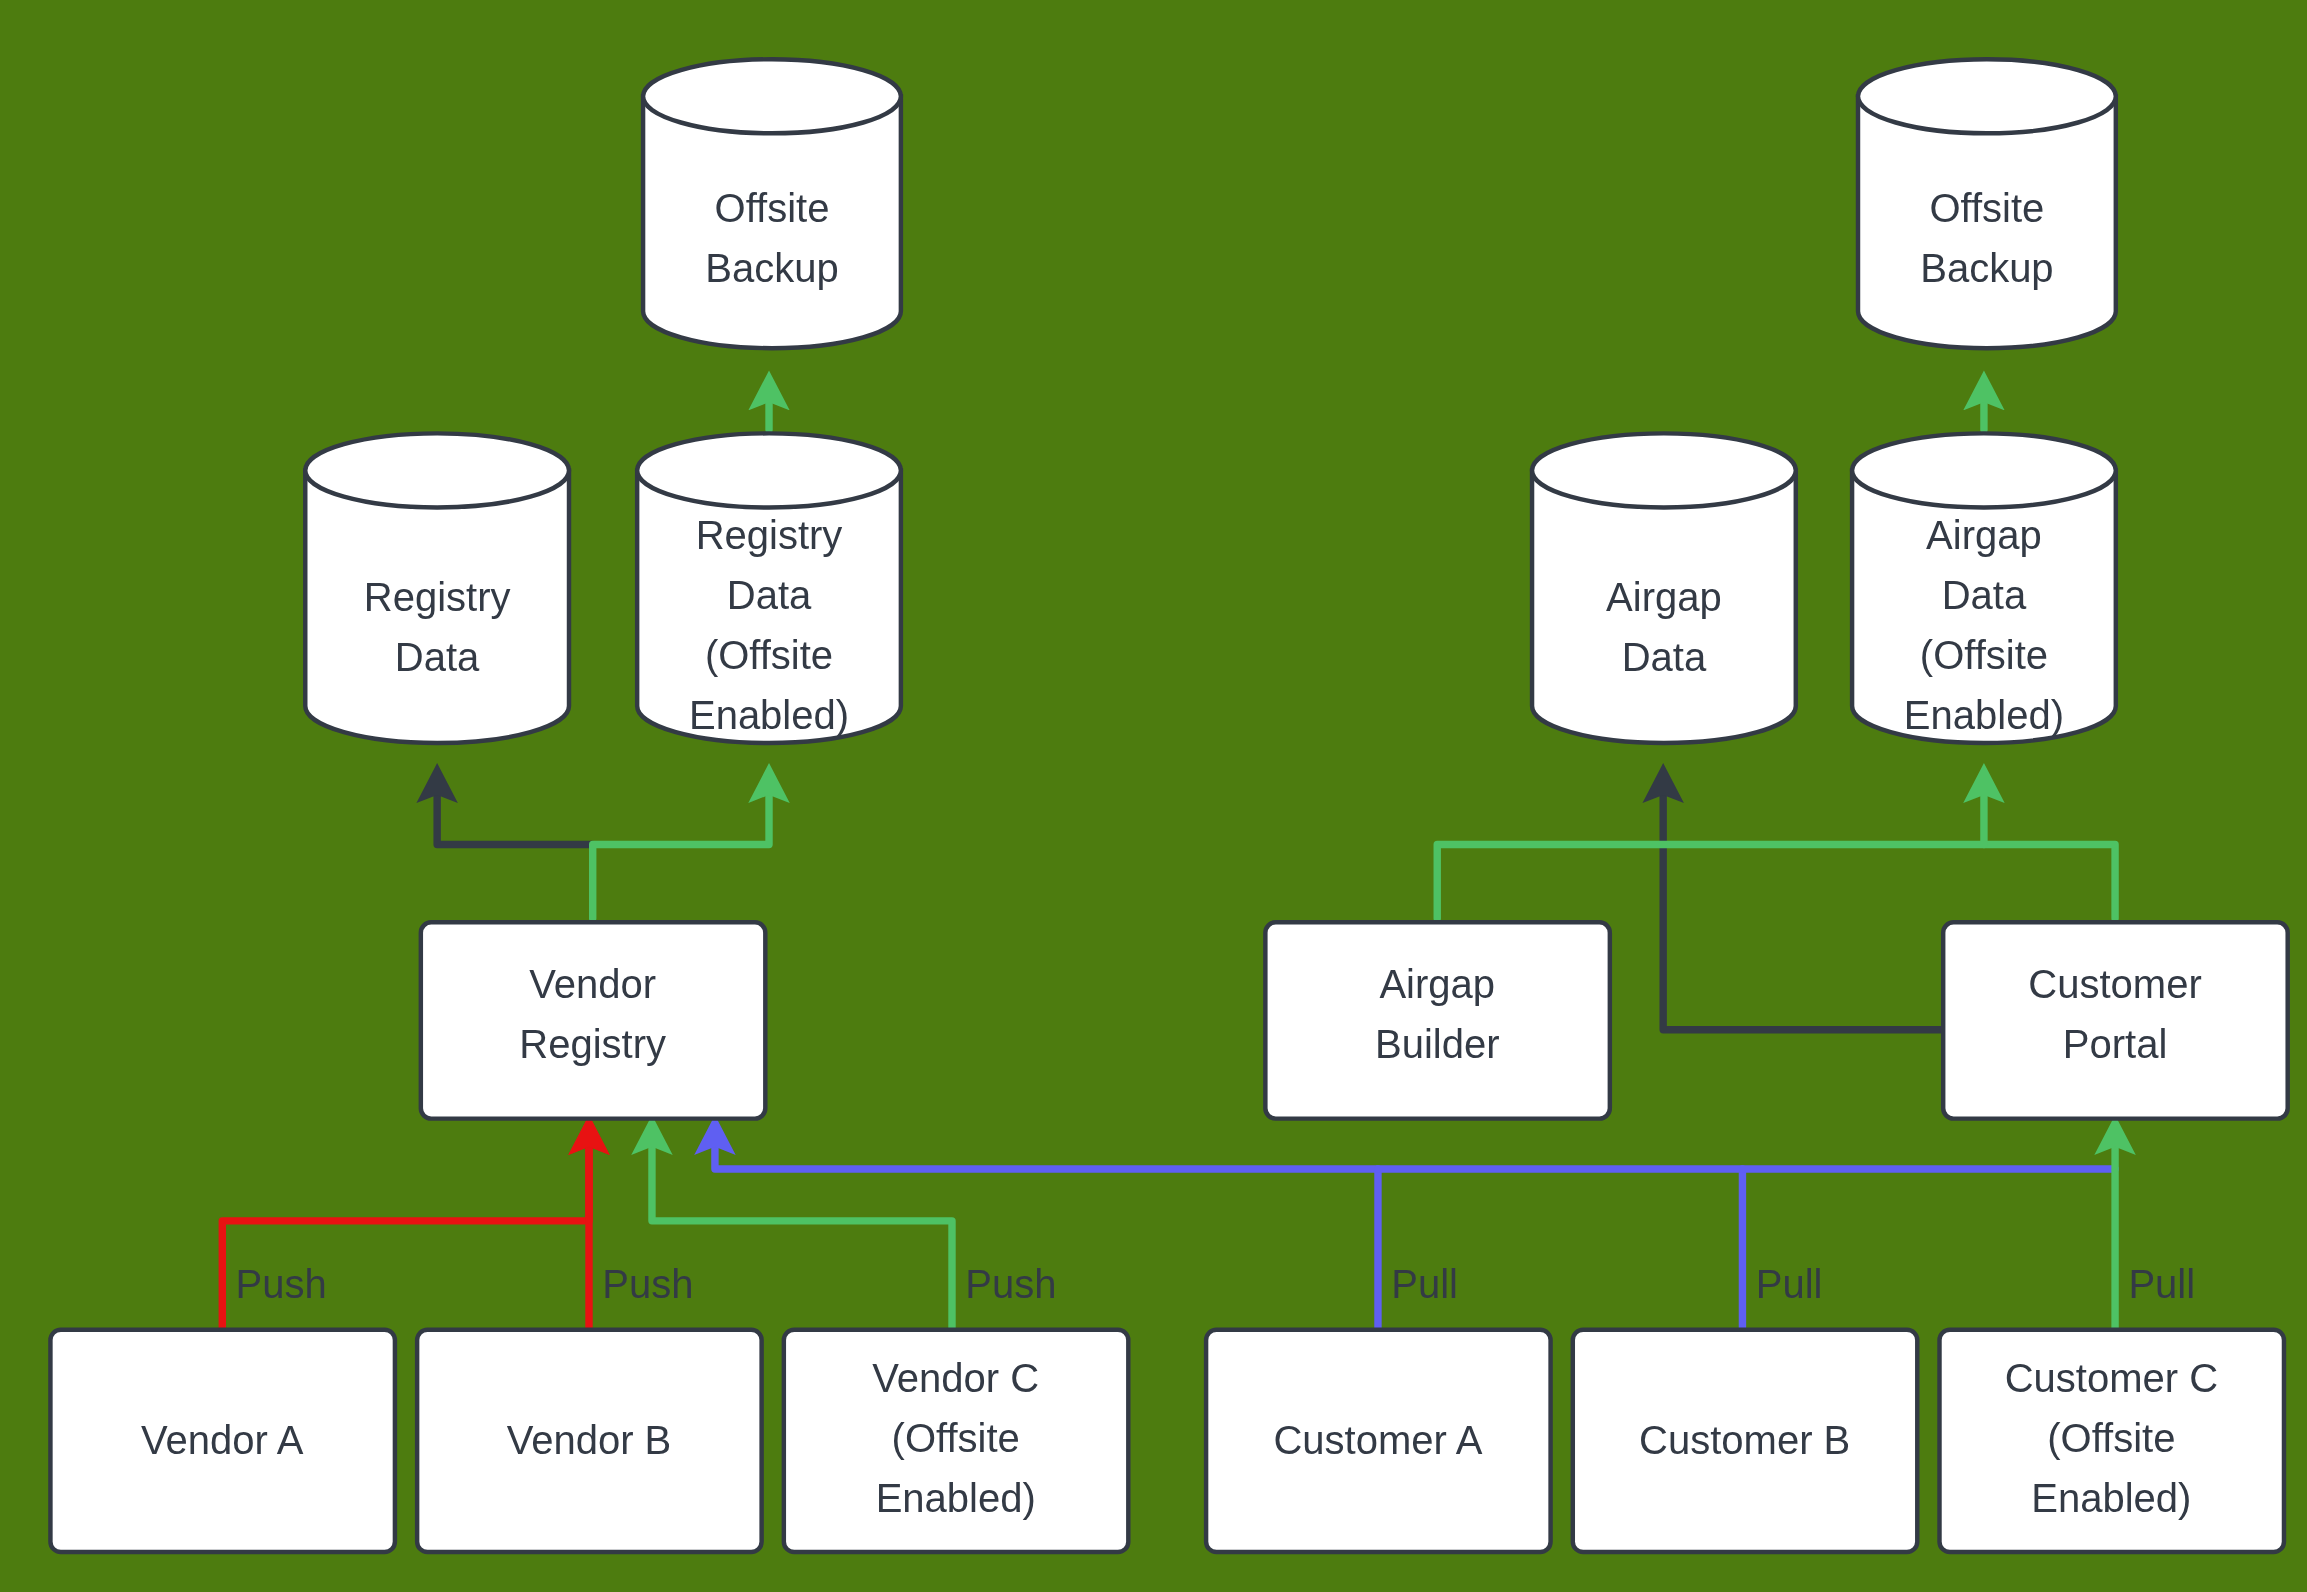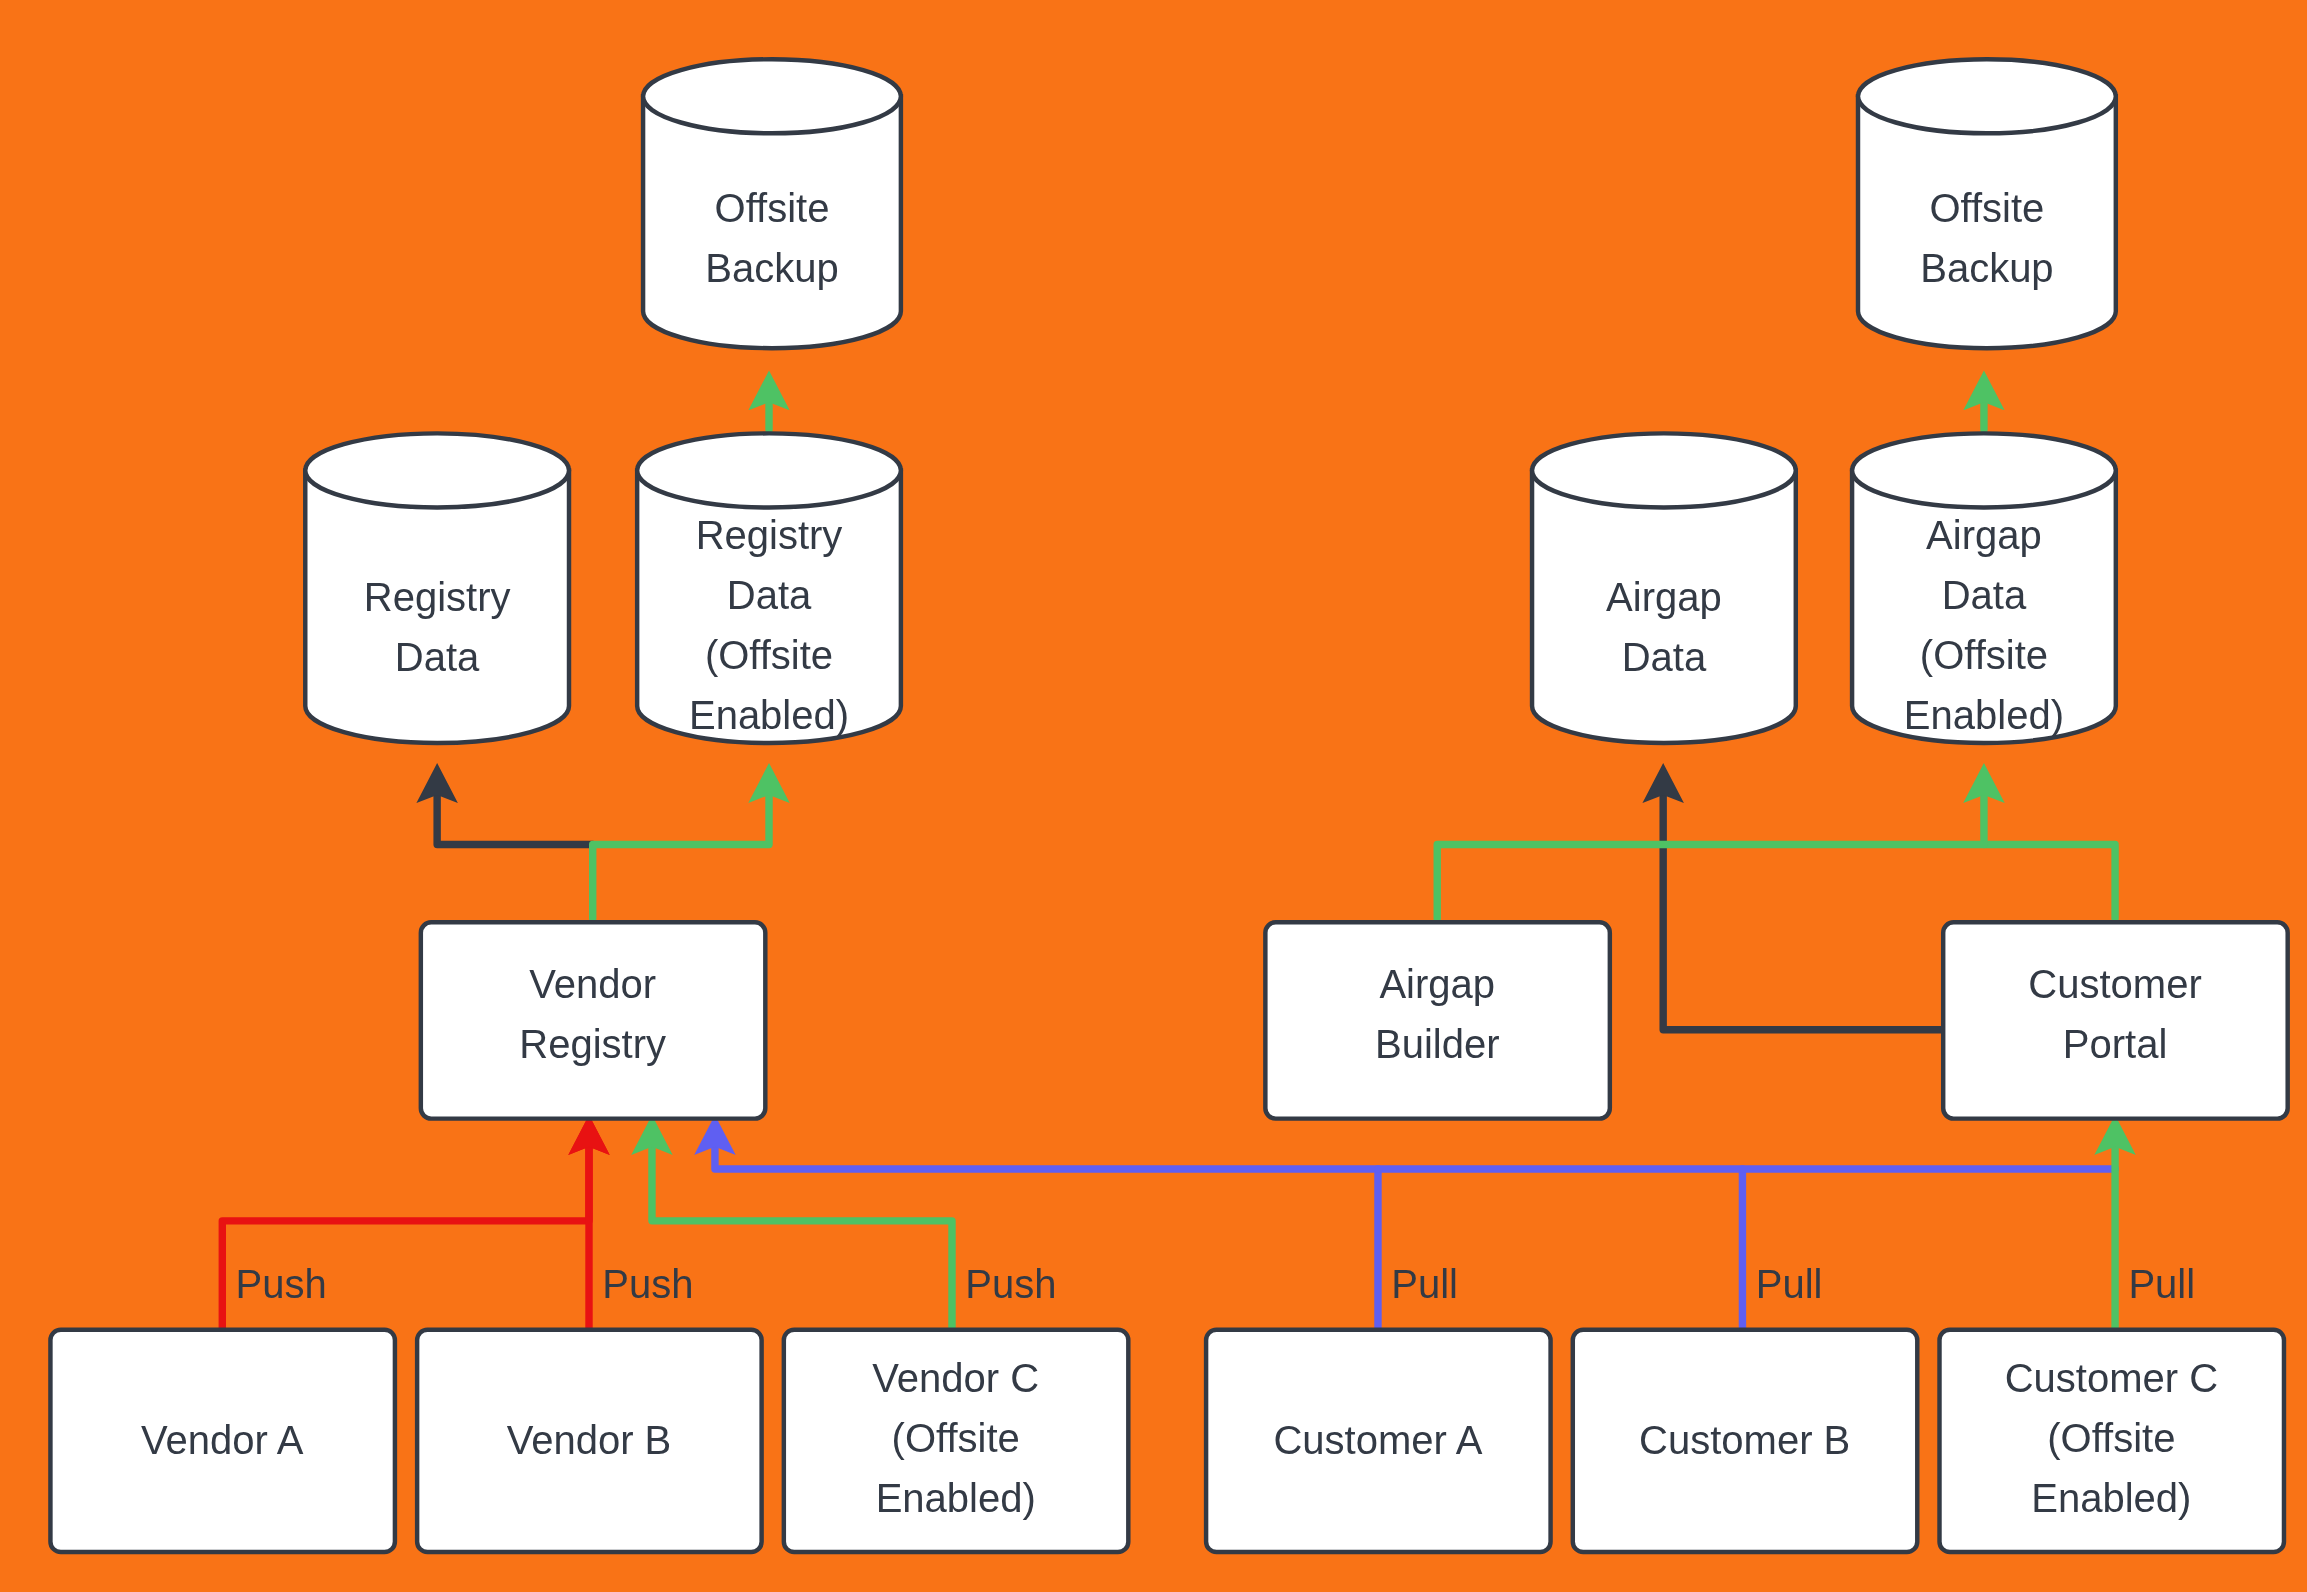--- a/index.html
+++ b/index.html
@@ -4,21 +4,21 @@
 <style>
   html, body {
     margin: 0;
     padding: 0;
     background: #ffffff;
   }
   #canvas {
     position: relative;
     width: 2307px;
     height: 1592px;
-    background: #f97316;
+    background: #4d7c0f;
     font-family: "Liberation Sans", sans-serif;
   }
   svg#diagram {
     position: absolute;
     left: 0;
     top: 0;
     width: 2307px;
     height: 1592px;
     display: block;
   }

